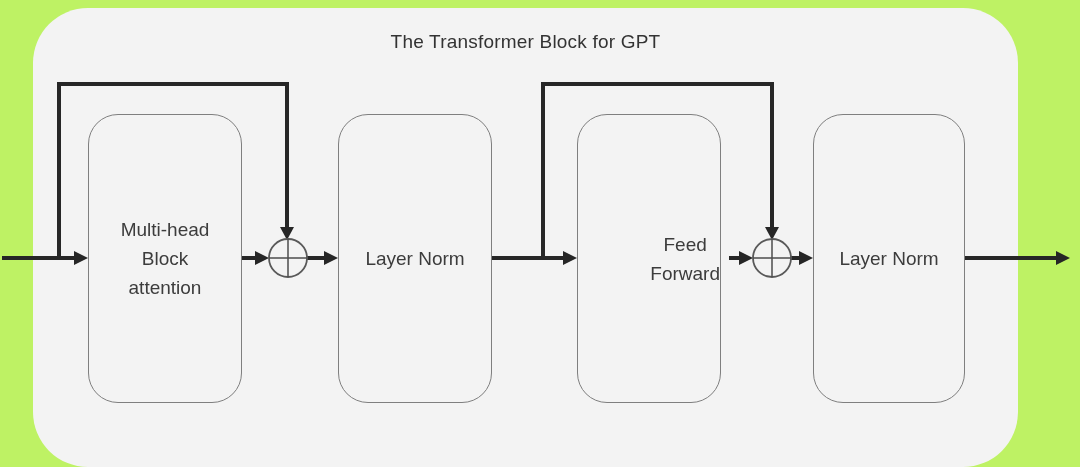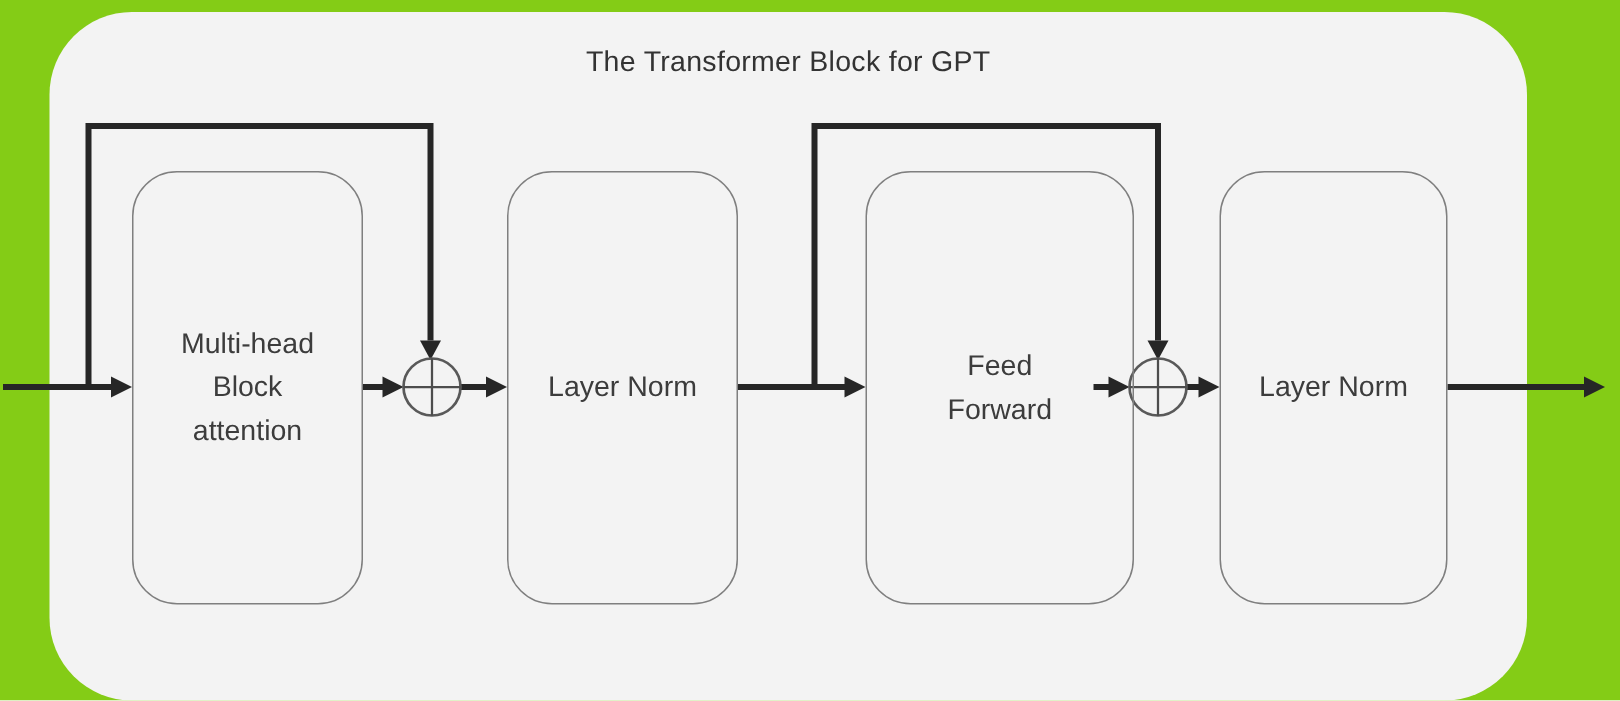--- a/index.html
+++ b/index.html
@@ -1,21 +1,21 @@
 <!DOCTYPE html>
 <html><head>
 <meta charset="utf-8">
 <style>
   * { margin: 0; padding: 0; box-sizing: border-box; }
   html, body { background: #ffffff; }
   .canvas {
     position: relative;
     width: 1080px;
     height: 467px;
-    background: #84cc16;
+    background: #bef264;
     overflow: hidden;
     font-family: "Liberation Sans", sans-serif;
   }
   .panel {
     position: absolute;
     left: 33px;
     top: 8px;
     width: 985px;
     height: 459px;
     background: #f3f3f3;
@@ -49,21 +49,21 @@
     text-align: center;
   }
   .node-label {
     font-size: 19px;
     line-height: 29px;
     color: #3c3c3c;
     white-space: pre-line;
   }
   .n1 { left: 88px;  width: 154px; }
   .n2 { left: 338px; width: 154px; }
-  .n3 { left: 577px; width: 179px; }
+  .n3 { left: 577px; width: 144px; justify-content: flex-end; }
   .n4 { left: 813px; width: 152px; }
   .wire { stroke: #262626; stroke-width: 4; fill: none; }
   .head { fill: #262626; stroke: none; }
   .addc { fill: #f3f3f3; stroke: #595959; stroke-width: 1.8; }
   .cross { stroke: #4d4d4d; stroke-width: 1.5; fill: none; }
 </style>
 </head>
 <body>
 
 <div class="canvas">

